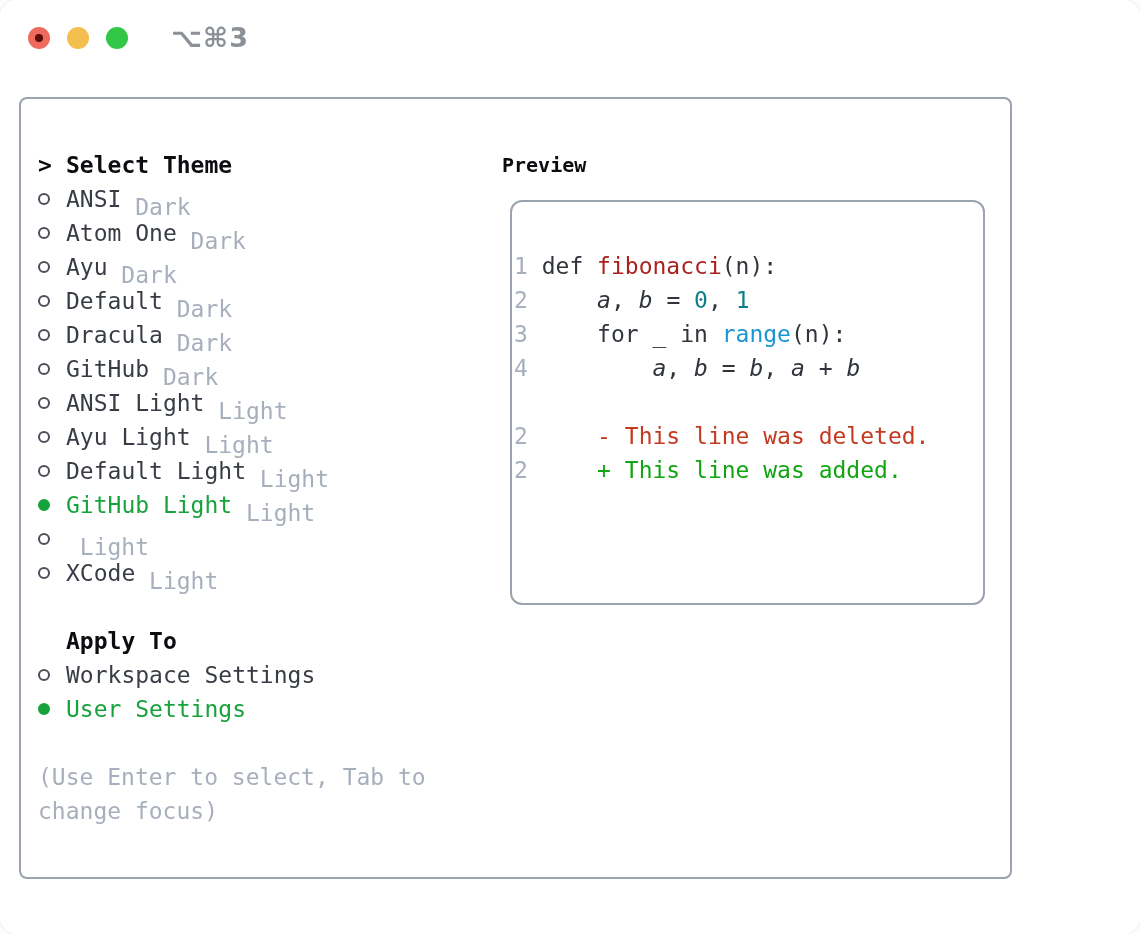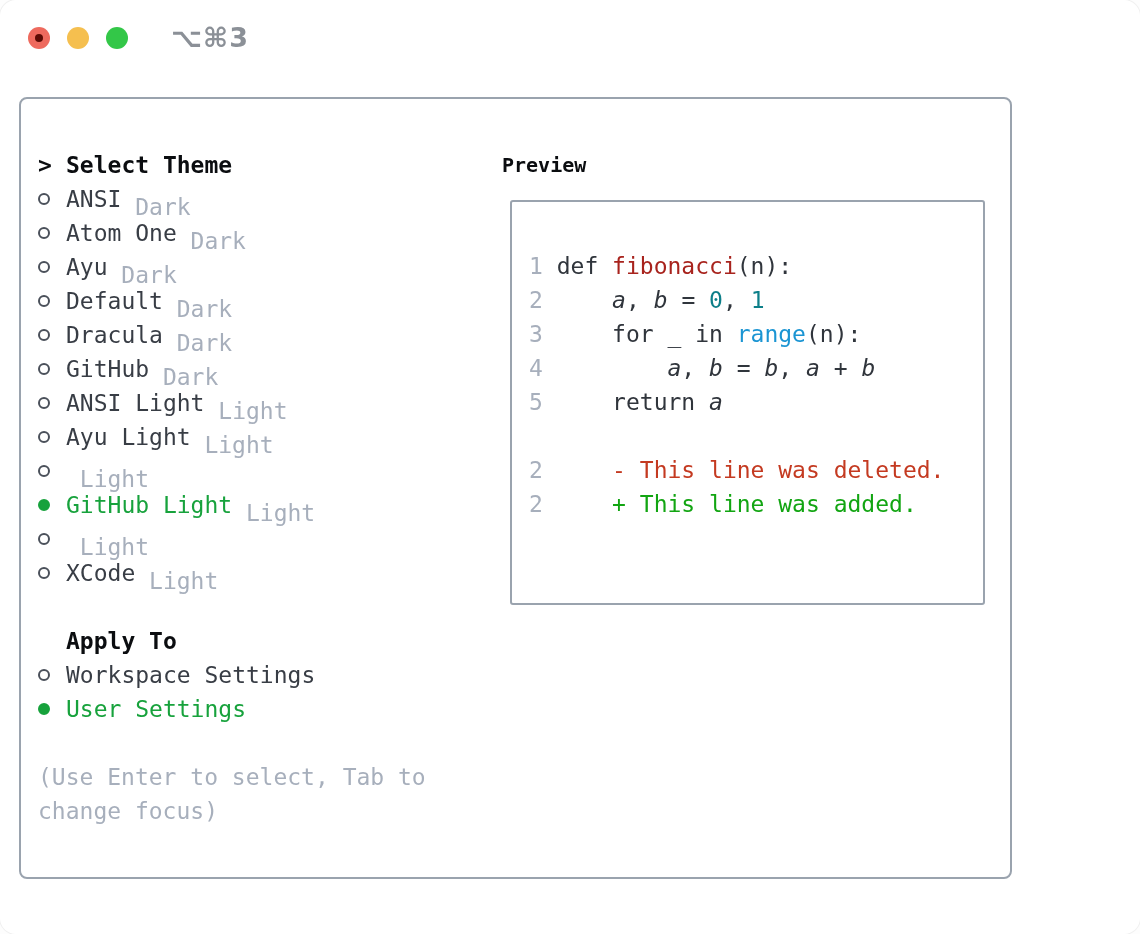--- a/index.html
+++ b/index.html
@@ -130,22 +130,22 @@
     font-weight: bold;
     color: var(--header-black, #0b0d10);
   }
   .preview-box {
     margin-left: 8px;
     margin-top: 18px;
     width: 475px;
     height: 405px;
     box-sizing: border-box;
     border: 2px solid var(--border, #9aa3ae);
-    border-radius: 3px;
-    padding: 47px 0 0 17px;
+    border-radius: 12px;
+    padding: 47px 0 0 2px;
     background: #fff;
     overflow: hidden;
   }
   .cline {
     height: 34px;
     line-height: 34px;
     font-size: 23px;
     white-space: pre;
     color: var(--code-fg, #30353c);
   }
@@ -184,21 +184,21 @@
 
         <div id="theme-list">
             <div class="row opt"><span class="bullet"></span><span class="oname">ANSI</span><span class="variant">Dark</span></div>
             <div class="row opt"><span class="bullet"></span><span class="oname">Atom One</span><span class="variant">Dark</span></div>
             <div class="row opt"><span class="bullet"></span><span class="oname">Ayu</span><span class="variant">Dark</span></div>
             <div class="row opt"><span class="bullet"></span><span class="oname">Default</span><span class="variant">Dark</span></div>
             <div class="row opt"><span class="bullet"></span><span class="oname">Dracula</span><span class="variant">Dark</span></div>
             <div class="row opt"><span class="bullet"></span><span class="oname">GitHub</span><span class="variant">Dark</span></div>
             <div class="row opt"><span class="bullet"></span><span class="oname">ANSI Light</span><span class="variant">Light</span></div>
             <div class="row opt"><span class="bullet"></span><span class="oname">Ayu Light</span><span class="variant">Light</span></div>
-            <div class="row opt"><span class="bullet"></span><span class="variant">Light</span></div>
+            <div class="row opt"><span class="bullet"></span><span class="oname">Default Light</span><span class="variant">Light</span></div>
             <div class="row opt"><span class="bullet on"></span><span class="oname sel">GitHub Light</span><span class="variant">Light</span></div>
             <div class="row opt"><span class="bullet"></span><span class="variant">Light</span></div>
             <div class="row opt"><span class="bullet"></span><span class="oname">XCode</span><span class="variant">Light</span></div>
           </div>
 
         <div class="spacer"></div>
 
         <div class="apply-label">Apply To</div>
         <div id="apply-list">
             <div class="row opt"><span class="bullet"></span><span class="oname">Workspace Settings</span></div>
@@ -210,21 +210,20 @@
         <div class="hint">(Use Enter to select, Tab to change focus)</div>
       </div>
 
       <div class="right-col">
         <div class="preview-title">Preview</div>
         <div class="preview-box" id="preview-box">
             <div class="cline"><span class="lnum">1</span><span class="c-fg"> def </span><span class="c-red">fibonacci</span><span class="c-fg">(n):</span></div>
             <div class="cline"><span class="lnum">2</span><span class="c-fg">     </span><span class="c-var">a</span><span class="c-fg">, </span><span class="c-var">b</span><span class="c-fg"> = </span><span class="c-teal">0</span><span class="c-fg">, </span><span class="c-teal">1</span></div>
             <div class="cline"><span class="lnum">3</span><span class="c-fg">     for _ in </span><span class="c-blue">range</span><span class="c-fg">(n):</span></div>
             <div class="cline"><span class="lnum">4</span><span class="c-fg">         </span><span class="c-var">a</span><span class="c-fg">, </span><span class="c-var">b</span><span class="c-fg"> = </span><span class="c-var">b</span><span class="c-fg">, </span><span class="c-var">a</span><span class="c-fg"> + </span><span class="c-var">b</span></div>
-            <div class="cline"><span class="lnum">5</span><span class="c-fg">     return </span><span class="c-var">a</span></div>
             <div class="cline"></div>
             <div class="cline"><span class="lnum">2</span><span class="c-fg">     </span><span class="c-del">- This line was deleted.</span></div>
             <div class="cline"><span class="lnum">2</span><span class="c-fg">     </span><span class="c-add">+ This line was added.</span></div>
           </div>
       </div>
 
     </div>
   </div>
 </div>
 

